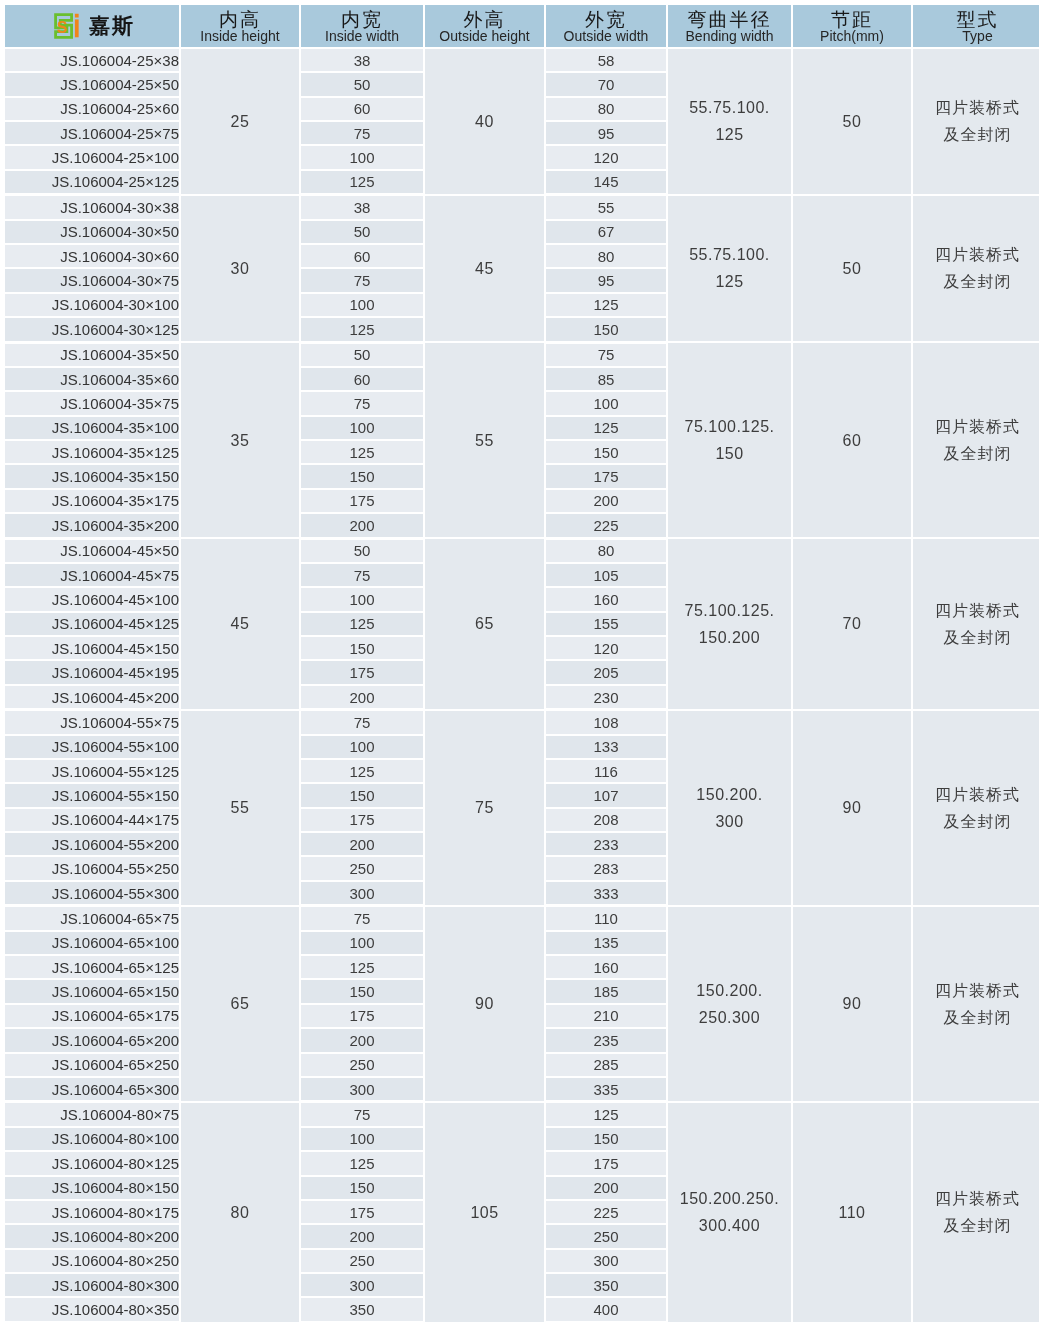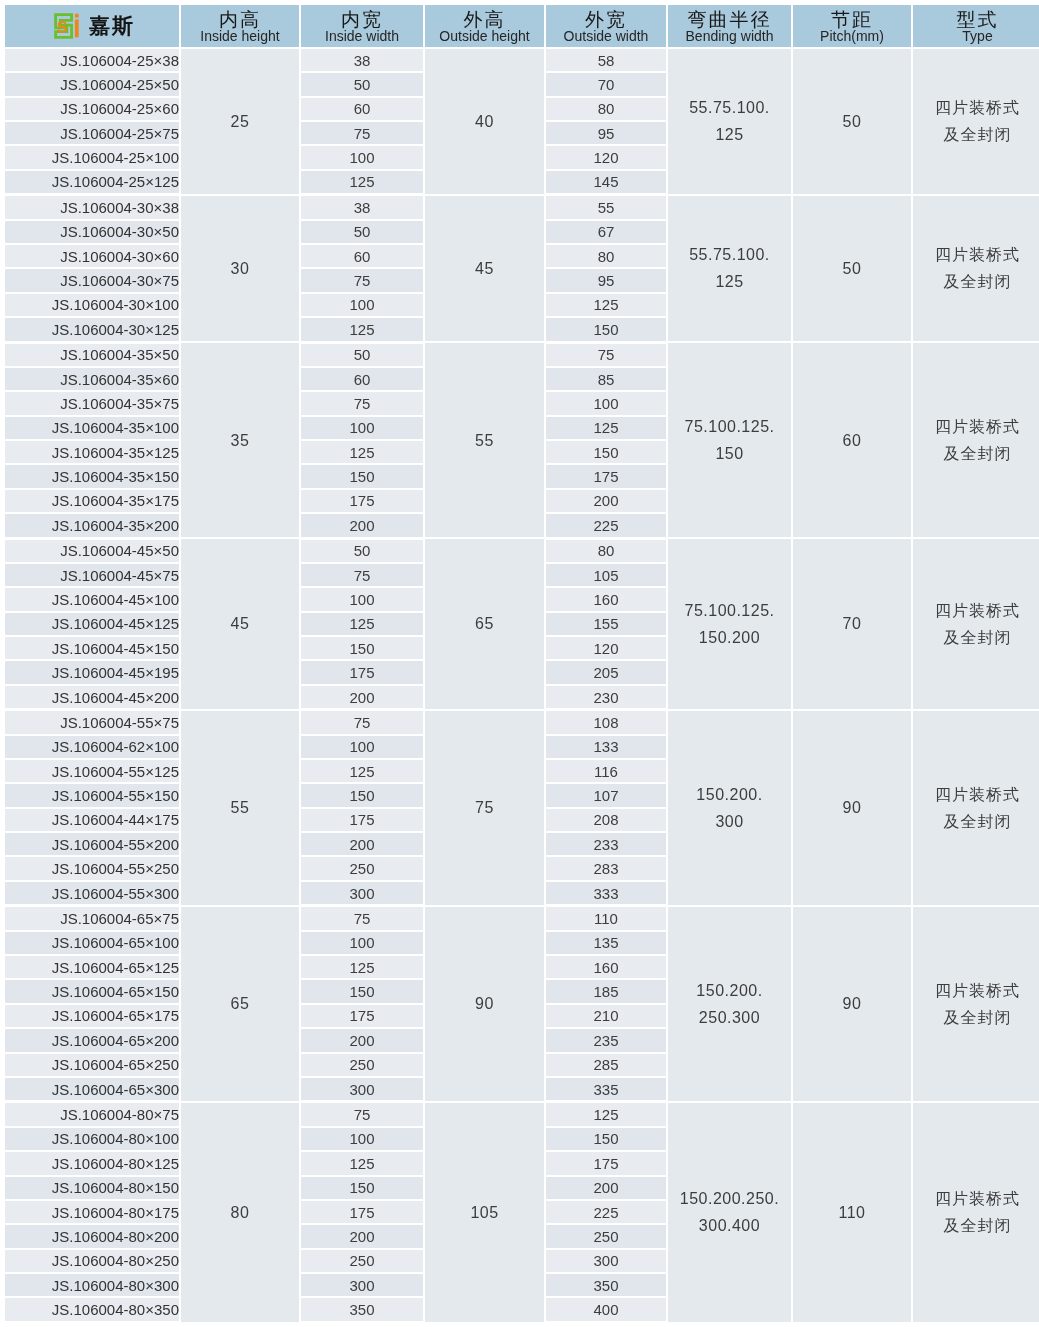--- a/index.html
+++ b/index.html
@@ -284,21 +284,21 @@
           <td class="num odd">75</td>
           <td class="merged" rowspan="8">75</td>
           <td class="num odd">108</td>
           <td class="merged" rowspan="8">150.200.
 300</td>
           <td class="merged" rowspan="8">90</td>
           <td class="merged type-cell" rowspan="8">四片装桥式
 及全封闭</td>
         </tr>
         <tr>
-          <td class="model even">JS.106004-62×100</td>
+          <td class="model even">JS.106004-55×100</td>
           <td class="num even">100</td>
           <td class="num even">133</td>
         </tr>
         <tr>
           <td class="model odd">JS.106004-55×125</td>
           <td class="num odd">125</td>
           <td class="num odd">116</td>
         </tr>
         <tr>
           <td class="model even">JS.106004-55×150</td>

